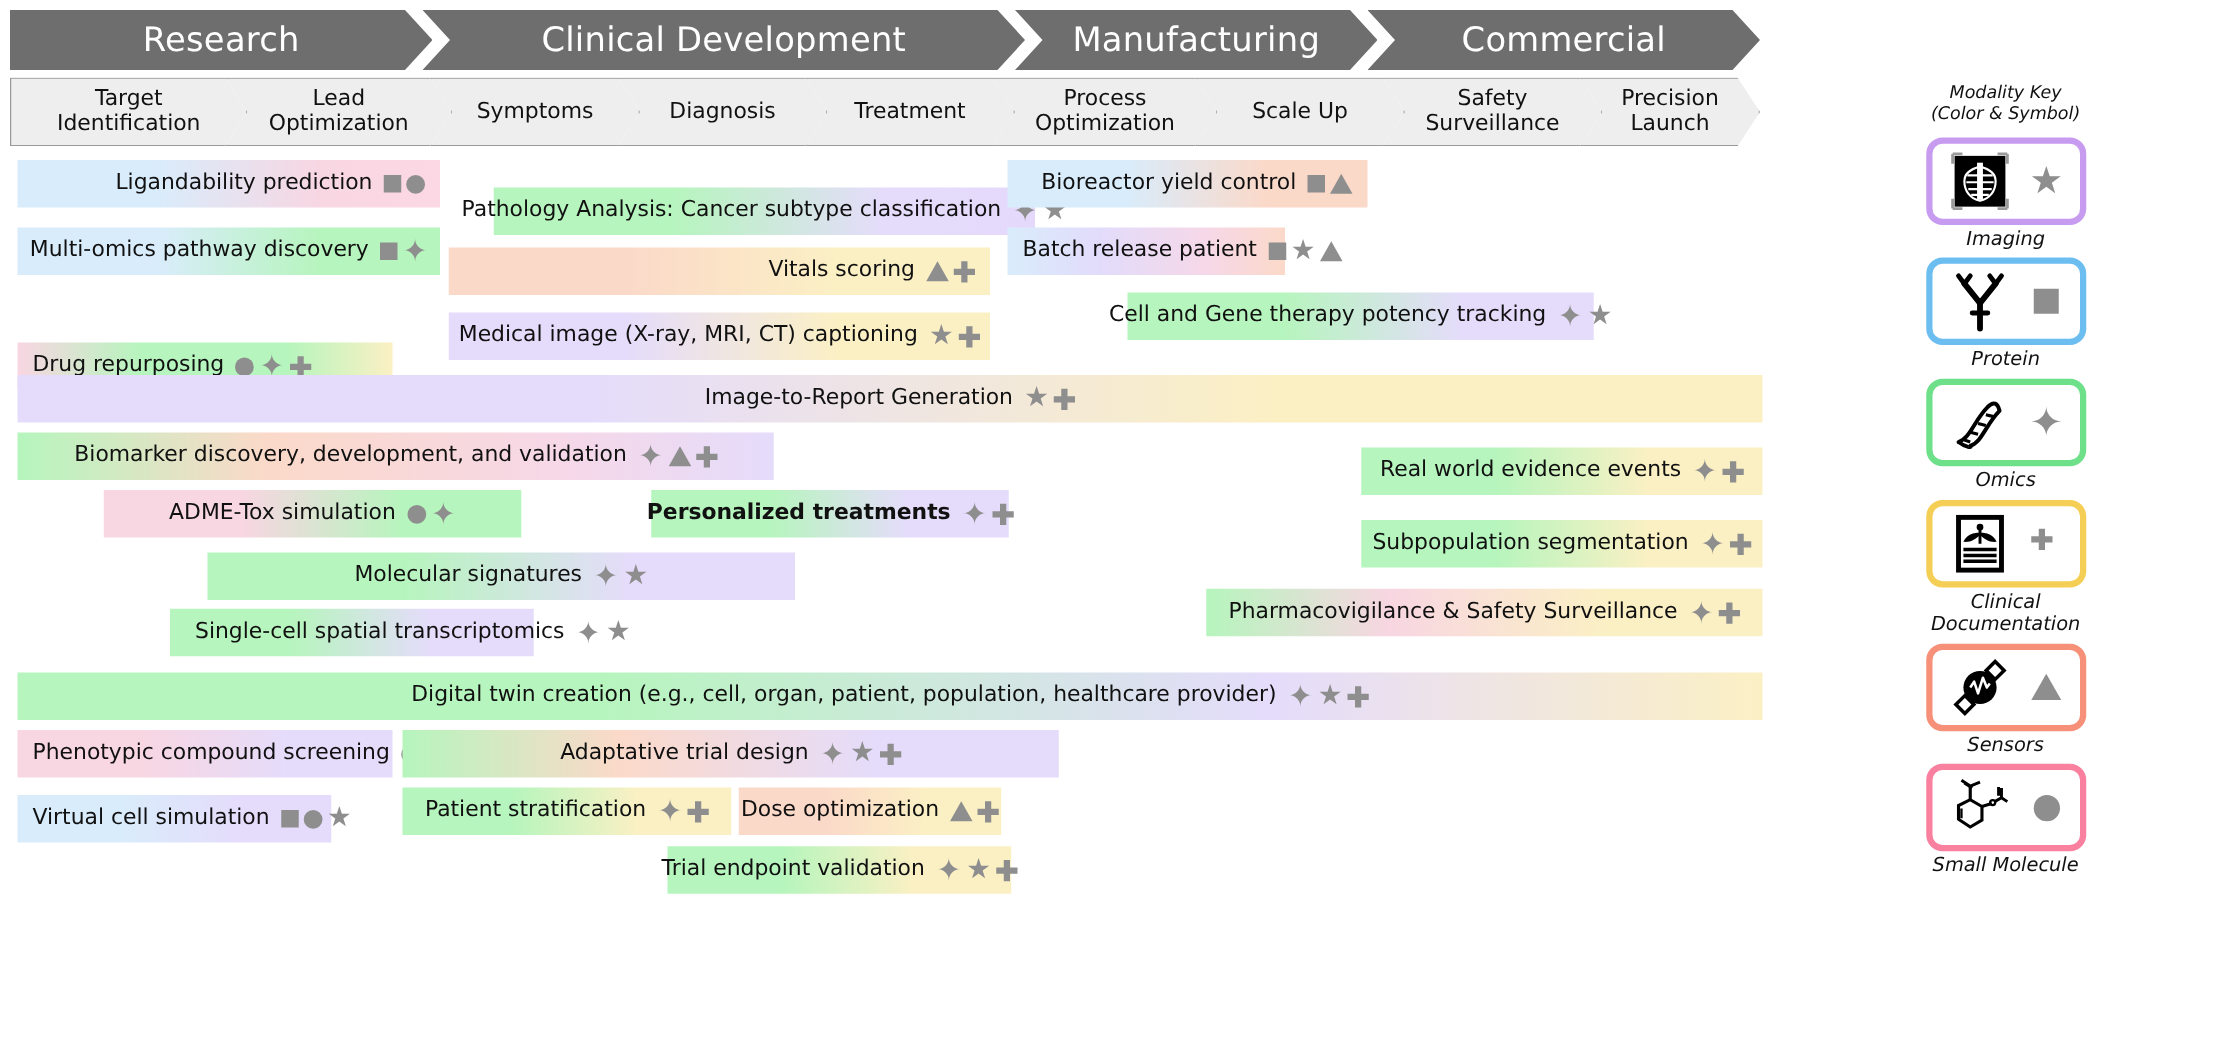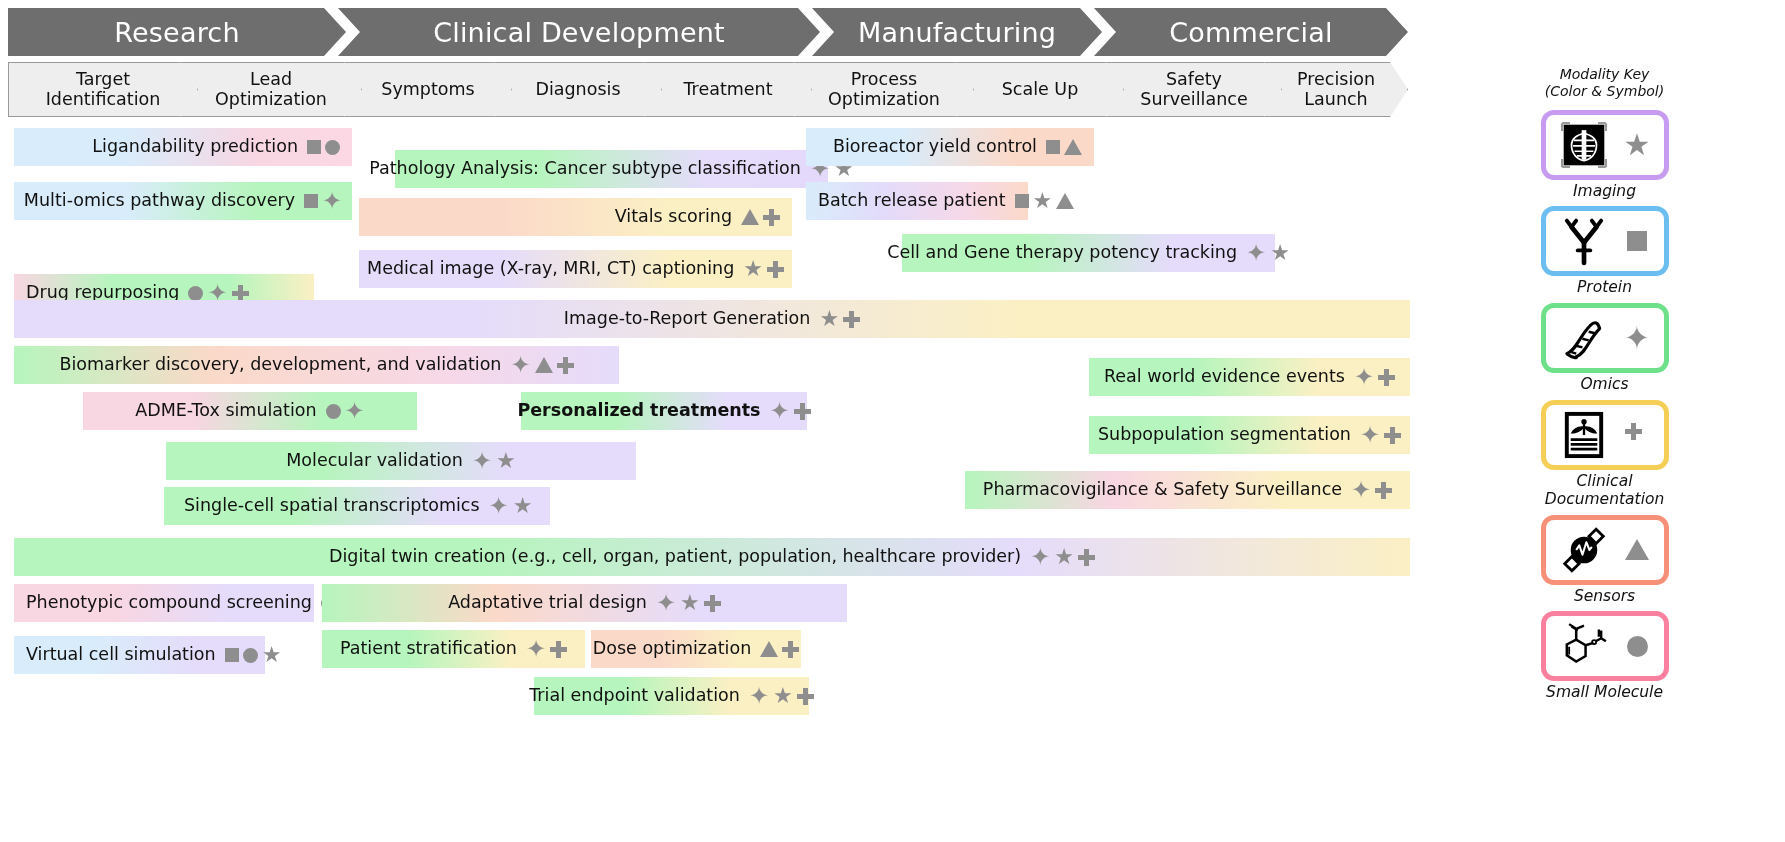--- a/index.html
+++ b/index.html
@@ -316,34 +316,34 @@
       </span>
     </div>
     <div class="bar align-center" style="left: 1089px; top: 416px; width: 321px; background: linear-gradient(to right, rgb(182, 245, 189) 0%, rgb(182, 245, 189) 33%, rgb(251, 240, 196) 72%, rgb(251, 240, 196) 100%);">
       <span class="bar-label">Subpopulation segmentation</span>
       <span class="syms">
         <span class="sym sym-diamond">✦</span>
         <span class="sym sym-plus"></span>
       </span>
     </div>
     <div class="bar align-center" style="left: 166px; top: 442px; width: 470px; background: linear-gradient(to right, rgb(182, 245, 189) 0%, rgb(182, 245, 189) 33%, rgb(229, 220, 251) 72%, rgb(229, 220, 251) 100%);">
-      <span class="bar-label">Molecular validation</span>
+      <span class="bar-label">Molecular signatures</span>
       <span class="syms">
         <span class="sym sym-diamond">✦</span>
         <span class="sym sym-star">★</span>
       </span>
     </div>
     <div class="bar align-center" style="left: 965px; top: 471px; width: 445px; background: linear-gradient(to right, rgb(182, 245, 189) 0%, rgb(248, 214, 226) 33%, rgb(251, 240, 196) 72%, rgb(251, 240, 196) 100%);">
       <span class="bar-label">Pharmacovigilance &amp; Safety Surveillance</span>
       <span class="syms">
         <span class="sym sym-diamond">✦</span>
         <span class="sym sym-plus"></span>
       </span>
     </div>
-    <div class="bar align-left" style="left: 164px; top: 487px; width: 386px; background: linear-gradient(to right, rgb(182, 245, 189) 0%, rgb(182, 245, 189) 33%, rgb(229, 220, 251) 72%, rgb(229, 220, 251) 100%); padding-left: 20px;">
+    <div class="bar align-left" style="left: 136px; top: 487px; width: 291px; background: linear-gradient(to right, rgb(182, 245, 189) 0%, rgb(182, 245, 189) 33%, rgb(229, 220, 251) 72%, rgb(229, 220, 251) 100%); padding-left: 20px;">
       <span class="bar-label">Single-cell spatial transcriptomics</span>
       <span class="syms">
         <span class="sym sym-diamond">✦</span>
         <span class="sym sym-star">★</span>
       </span>
     </div>
     <div class="bar align-center" style="left: 14px; top: 538px; width: 1396px; background: linear-gradient(to right, rgb(182, 245, 189) 0%, rgb(182, 245, 189) 33%, rgb(229, 220, 251) 72%, rgb(251, 240, 196) 100%);">
       <span class="bar-label">Digital twin creation (e.g., cell, organ, patient, population, healthcare provider)</span>
       <span class="syms">
         <span class="sym sym-diamond">✦</span>

